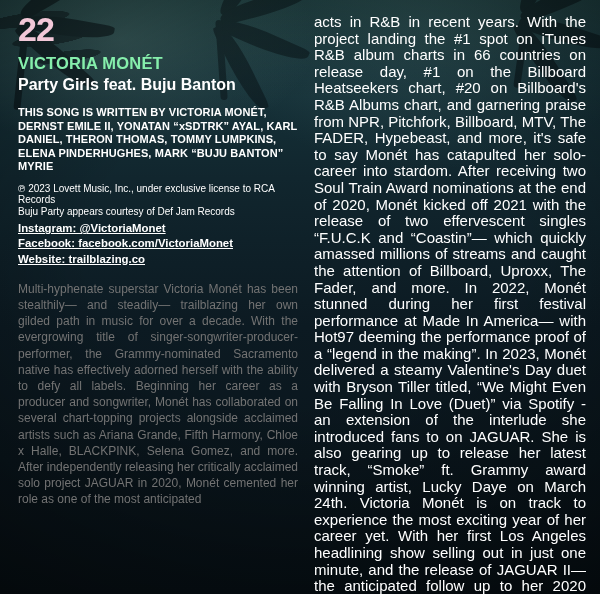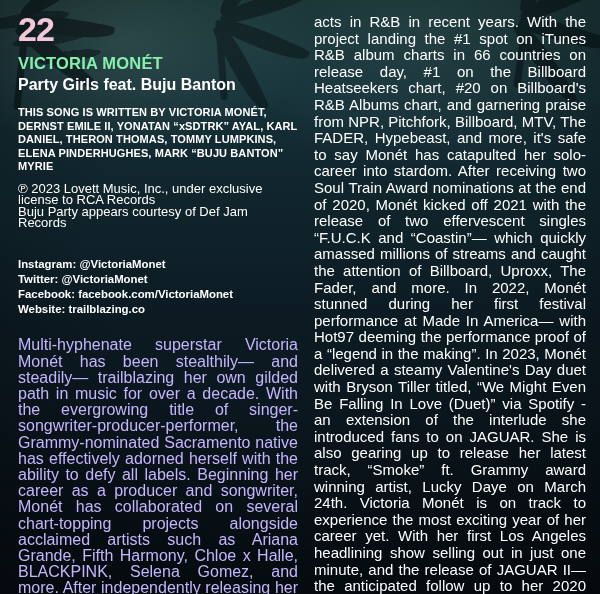--- a/index.html
+++ b/index.html
@@ -105,36 +105,37 @@
   }
   .credits {
     font-size: 11px;
     line-height: 13.6px;
     font-weight: bold;
     color: #ffffff;
     margin-bottom: 9px;
     letter-spacing: 0.1px;
   }
   .legal {
-    font-size: 13px;
+    font-size: 10px;
     line-height: 11.4px;
     color: #ffffff;
-    margin-bottom: 28px;
+    margin-bottom: 4px;
   }
   .socials {
     font-size: 11.4px;
     line-height: 15.2px;
     font-weight: bold;
     color: #ffffff;
-    margin-bottom: 20px;
+    margin-bottom: 14px;
+    text-decoration: underline;
   }
   .bio {
-    font-size: 16px;
+    font-size: 12px;
     line-height: 16.2px;
-    color: #c4b5fd;
+    color: #737373;
     text-align: justify;
     text-justify: inter-word;
     hyphens: auto;
   }
   .body-right {
     font-size: 15px;
     line-height: 16.6px;
     color: #ffffff;
     text-align: justify;
     text-justify: inter-word;
@@ -186,21 +187,20 @@
 
       <div class="credits">THIS SONG IS WRITTEN BY VICTORIA MONÉT, DERNST EMILE II, YONATAN “xSDTRK” AYAL, KARL DANIEL, THERON THOMAS, TOMMY LUMPKINS, ELENA PINDERHUGHES, MARK “BUJU BANTON” MYRIE</div>
 
       <div class="legal">
         <div>℗ 2023 Lovett Music, Inc., under exclusive license to RCA Records</div>
         <div>Buju Party appears courtesy of Def Jam Records</div>
       </div>
 
       <div class="socials">
         <div>Instagram: @VictoriaMonet</div>
-        <div>Twitter: @VictoriaMonet</div>
         <div>Facebook: facebook.com/VictoriaMonet</div>
         <div>Website: trailblazing.co</div>
       </div>
 
       <div class="bio">Multi-hyphenate superstar Victoria Monét has been stealthily— and steadily— trailblazing her own gilded path in music for over a decade. With the evergrowing title of singer-songwriter-producer-performer, the Grammy-nominated Sacramento native has effectively adorned herself with the ability to defy all labels. Beginning her career as a producer and songwriter, Monét has collaborated on several chart-topping projects alongside acclaimed artists such as Ariana Grande, Fifth Harmony, Chloe x Halle, BLACKPINK, Selena Gomez, and more. After independently releasing her critically acclaimed solo project JAGUAR in 2020, Monét cemented her role as one of the most anticipated</div>
 
     </div>
 
     <div class="col-right">
       <div class="body-right">acts in R&amp;B in recent years. With the project landing the #1 spot on iTunes R&amp;B album charts in 66 countries on release day, #1 on the Billboard Heatseekers chart, #20 on Billboard's R&amp;B Albums chart, and garnering praise from NPR, Pitchfork, Billboard, MTV, The FADER, Hypebeast, and more, it's safe to say Monét has catapulted her solo-career into stardom. After receiving two Soul Train Award nominations at the end of 2020, Monét kicked off 2021 with the release of two effervescent singles “F.U.C.K and “Coastin”— which quickly amassed millions of streams and caught the attention of Billboard, Uproxx, The Fader, and more. In 2022, Monét stunned during her first festival performance at Made In America— with Hot97 deeming the performance proof of a “legend in the making”. In 2023, Monét delivered a steamy Valentine's Day duet with Bryson Tiller titled, “We Might Even Be Falling In Love (Duet)” via Spotify - an extension of the interlude she introduced fans to on JAGUAR. She is also gearing up to release her latest track, “Smoke” ft. Grammy award winning artist, Lucky Daye on March 24th. Victoria Monét is on track to experience the most exciting year of her career yet. With her first Los Angeles headlining show selling out in just one minute, and the release of JAGUAR II—the anticipated follow up to her 2020 release— set to debut this year, Monét is preparing to solidify herself as a true household name.</div>

